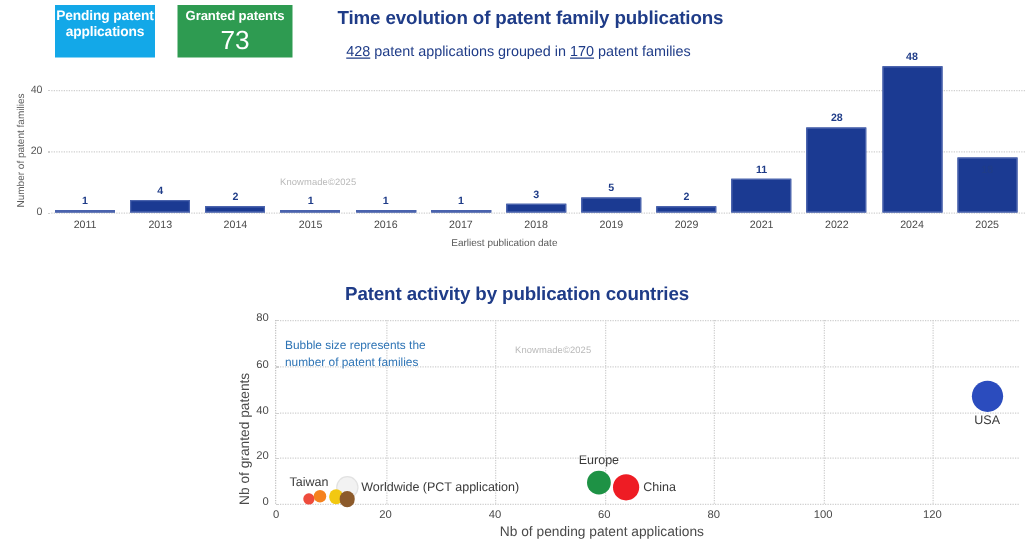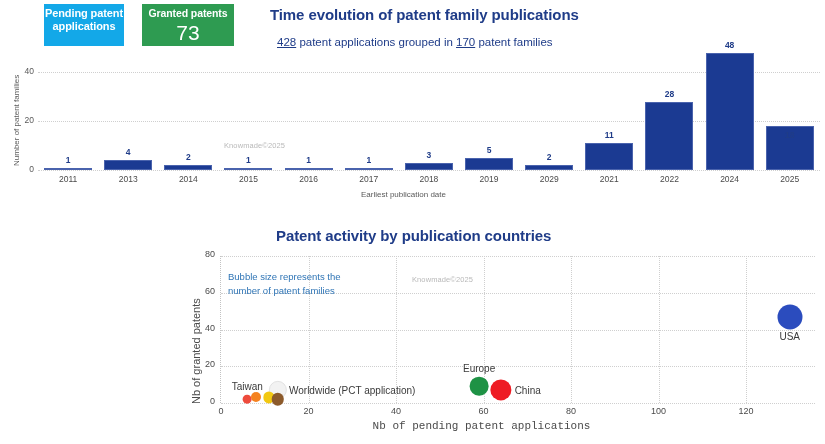--- a/index.html
+++ b/index.html
@@ -195,21 +195,20 @@
     color: #4a4a4a;
     white-space: nowrap;
   }
   #sc-xlabel {
     position: absolute;
     left: 220px; top: 172px;
     width: 595px;
     text-align: center;
     font-size: 11px;
     color: #4a4a4a;
-    font-family: Liberation Mono, monospace;
   }
   #sc-xlabel-inner { display: inline-block; margin-left: -72px; }
   #sc-annotation {
     position: absolute;
     left: 228px; top: 270px;
     font-size: 9.5px;
     line-height: 13.5px;
     color: #2E74B5;
     white-space: nowrap;
   }

